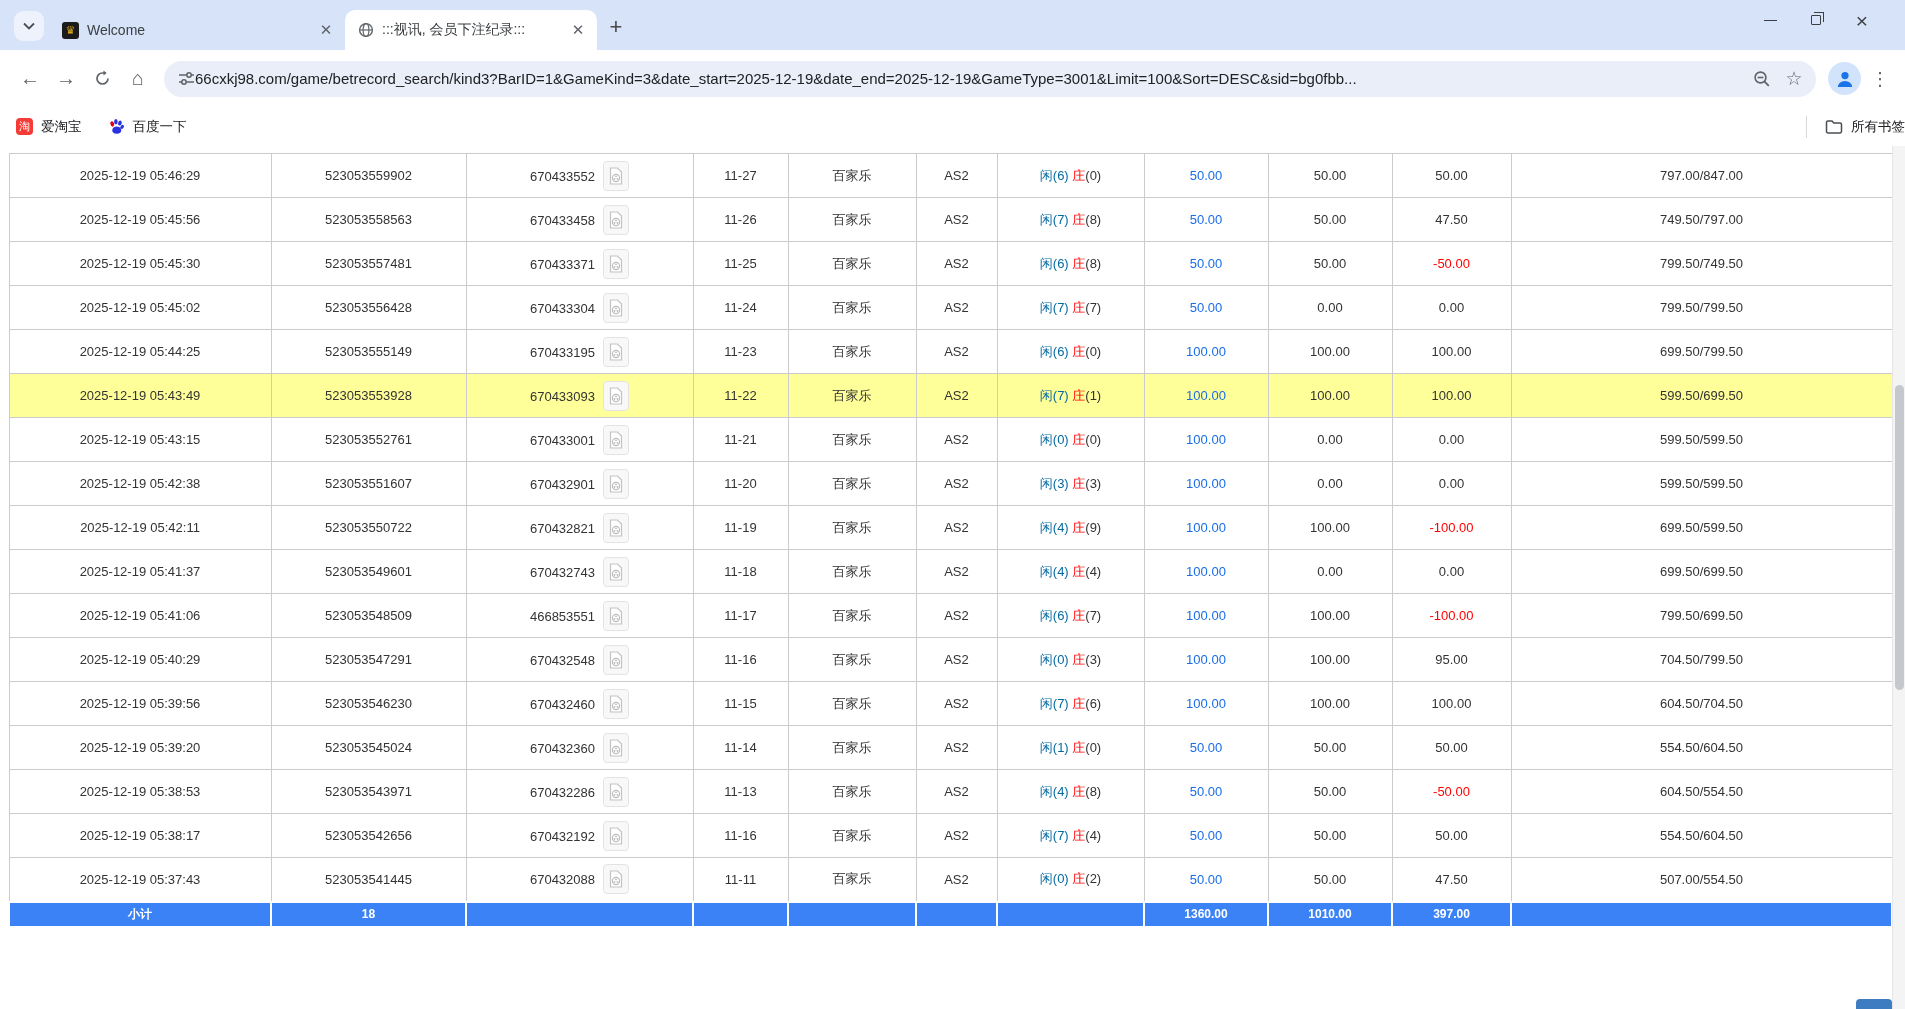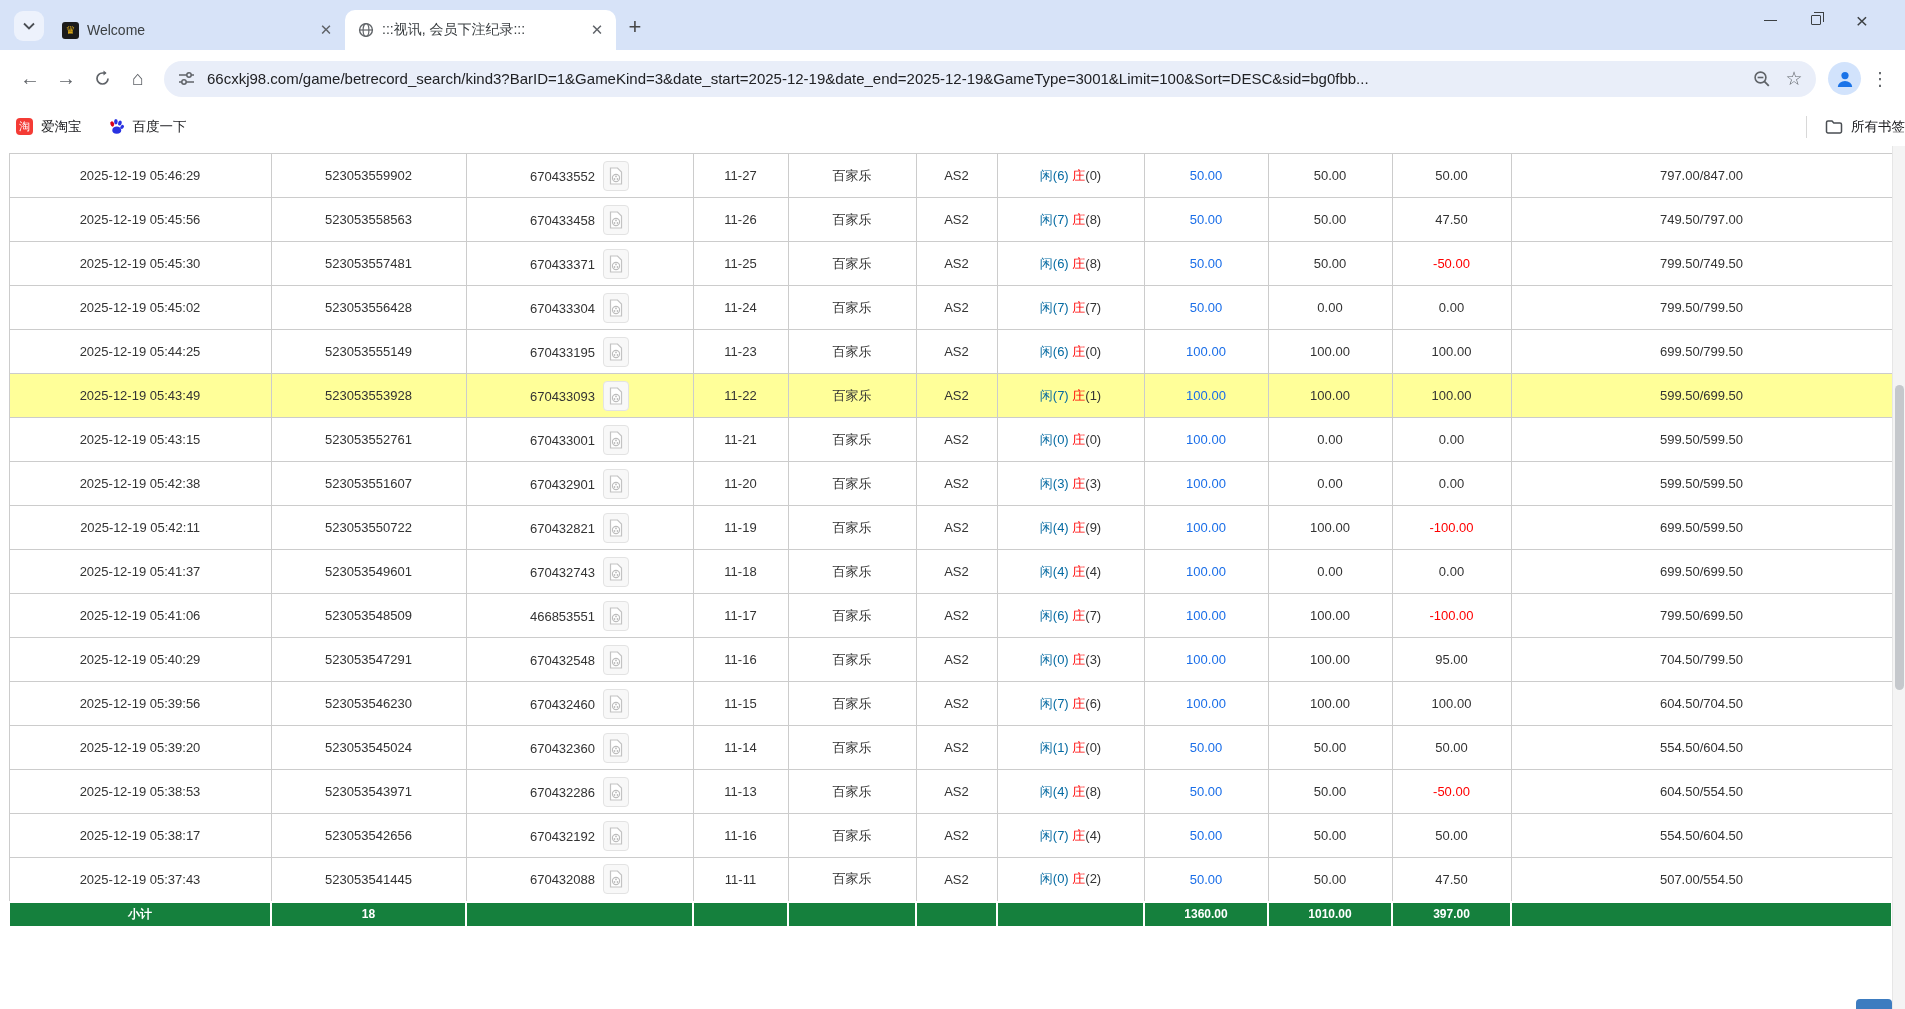--- a/index.html
+++ b/index.html
@@ -21,36 +21,36 @@
   .win-controls { position:absolute; top:0; right:0; height:40px; display:flex; align-items:center; padding-right:20px; }
   .win-btn { width:46px; height:40px; display:flex; align-items:center; justify-content:center; color:#333; }
   .ic-min { width:13px; border-top:1.6px solid #3c4043; display:block; }
   .ic-restore { width:10px; height:10px; border:1.4px solid #3c4043; border-radius:1px; position:relative; display:block; }
   .ic-restore::before { content:""; position:absolute; top:-4px; left:2px; width:9px; height:9px; border-top:1.4px solid #3c4043; border-right:1.4px solid #3c4043; }
   .ic-close { font-size:21px; color:#3c4043; line-height:1; }
   
   .toolbar { height:57px; display:flex; align-items:center; background:#fff; padding:0 10px 0 12px; }
   .tbtn { width:36px; height:36px; border-radius:50%; display:flex; align-items:center; justify-content:center; color:#5f6368; font-size:20px; flex:none; }
   .omnibox { flex:1; height:36px; border-radius:18px; background:#e9eef9; display:flex; align-items:center; padding:0 6px 0 14px; margin:0 8px; min-width:0; }
-  .omni-url { flex:1; font-size:15px; color:#202124; white-space:nowrap; overflow:hidden; margin-left:12px; }
+  .omni-url { flex:1; font-size:15px; color:#202124; white-space:nowrap; overflow:hidden; margin-left:0; }
   .obtn { width:32px; height:32px; display:flex; align-items:center; justify-content:center; color:#5f6368; font-size:19px; flex:none; }
   .avatar { width:33px; height:33px; border-radius:50%; background:#d2e3fc; display:flex; align-items:center; justify-content:center; margin:0 4px; flex:none; }
   .kebab { font-size:18px; color:#5f6368; width:30px; text-align:center; flex:none; }
   
   .bookmarks { height:39px; background:#fff; display:flex; align-items:center; gap:26px; padding-left:16px; font-size:13.5px; color:#202124; position:relative; }
   .bm { display:flex; align-items:center; gap:8px; }
   .bm-taobao-icon { width:17px; height:17px; border-radius:4px; background:#f43b35; color:#fff; font-size:11px; display:flex; align-items:center; justify-content:center; }
   .bm-right { position:absolute; right:0; display:flex; align-items:center; gap:8px; }
   .bm-divider { width:1px; height:22px; background:#d8d8d8; margin-right:10px; }
   
   .content { position:relative; width:1905px; height:863px; overflow:hidden; background:#fff; }
   table { border-collapse:collapse; table-layout:fixed; margin:7px 0 16px 8px; }
   td { border:1px solid #ccc; text-align:center; height:44px; color:#333; font-size:13px; background:#fff; padding:0 2px; overflow:hidden; white-space:nowrap; }
   tr.hl td { background:#ffff99; }
-  tr.sum td { background:#15803d; border:2px solid #fff; height:25px; color:#fff; font-weight:bold; font-size:12px; }
+  tr.sum td { background:#3b82f6; border:2px solid #fff; height:25px; color:#fff; font-weight:bold; font-size:12px; }
   .blue { color:#1a6ee8; }
   .xian { color:#0369a1; }
   .zhuang { color:#ff0000; }
   .zn { color:#333; }
   .neg { color:#ff0000; }
   .gno { vertical-align:middle; }
   .media-btn { display:inline-flex; align-items:center; justify-content:center; width:26px; height:30px; border:1px solid #e3e3e3; background:#f8f8f8; border-radius:4px; vertical-align:middle; margin-left:8px; }
   .vscroll { position:absolute; top:0; right:0; width:13px; height:863px; background:#f4f4f4; border-left:1px solid #e6e6e6; }
   .vthumb { position:absolute; left:2px; top:239px; width:9px; height:305px; background:#c5c8cc; border-radius:5px; }
   .page-btn { position:absolute; left:1856px; top:853px; width:36px; height:24px; background:#3d7cc0; border-radius:4px; }
@@ -66,21 +66,21 @@
           <path d="M1 1.5 L6 6.5 L11 1.5" fill="none" stroke="#4a4e53" stroke-width="1.8"></path>
         </svg>
     </div>
 
     <div class="tab" style="width:295px">
       <span class="favicon fav-crown">♛</span>
       <span class="title">Welcome</span>
       <span class="tab-close">✕</span>
     </div>
 
-    <div class="tab active" style="width:271px">
+    <div class="tab active" style="width:252px">
       <span class="favicon">
         <svg width="16" height="16" viewBox="0 0 16 16">
             <circle cx="8" cy="8" r="6.4" fill="none" stroke="#616569" stroke-width="1.4"></circle>
             <ellipse cx="8" cy="8" rx="2.9" ry="6.4" fill="none" stroke="#616569" stroke-width="1.2"></ellipse>
             <line x1="1.6" y1="8" x2="14.4" y2="8" stroke="#616569" stroke-width="1.2"></line>
           </svg>
       </span>
       <span class="title">:::视讯, 会员下注纪录:::</span>
       <span class="tab-close">✕</span>
     </div>

